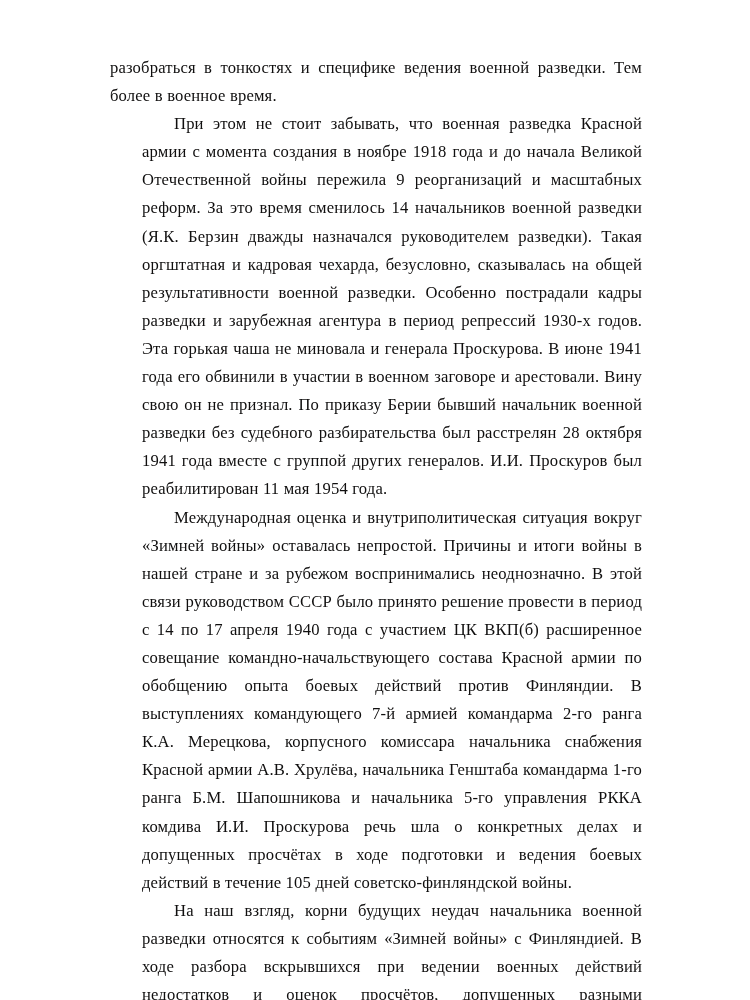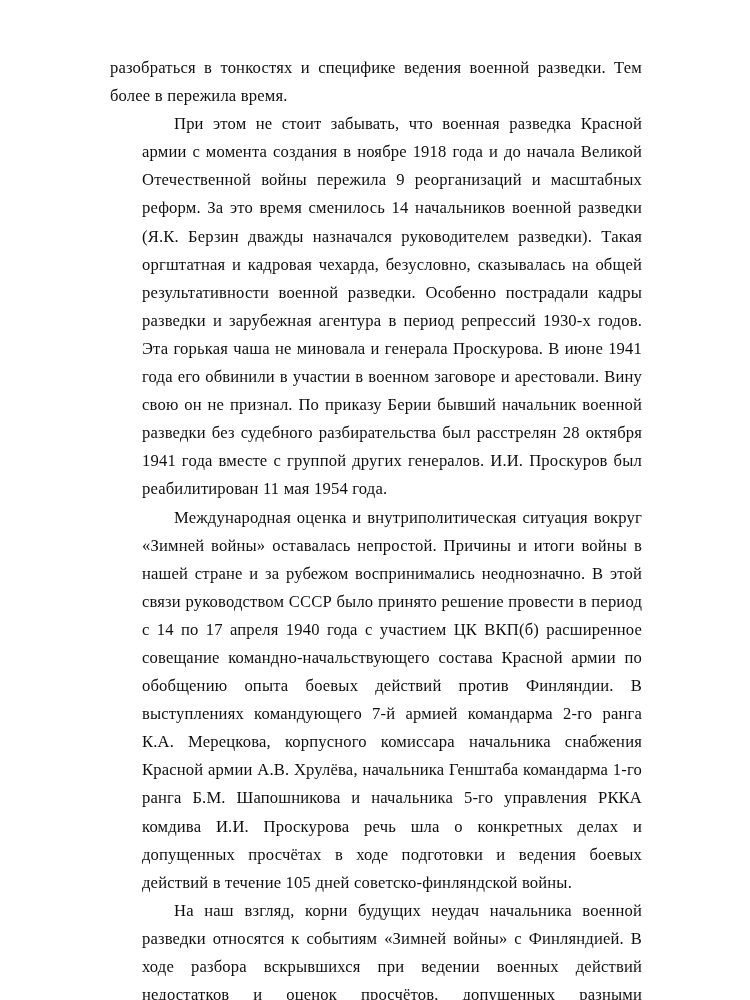--- a/index.html
+++ b/index.html
@@ -56,21 +56,21 @@
     color: #151414;
   }
 </style>
 </head>
 <body>
 
 <div class="page">
 
   <div class="text-column">
 
-    <p class="para">разобраться в тонкостях и специфике ведения военной разведки. Тем более в пережила время.</p>
+    <p class="para">разобраться в тонкостях и специфике ведения военной разведки. Тем более в военное время.</p>
 
     <p class="para indent">При этом не стоит забывать, что военная разведка Красной армии с момента создания в ноябре 1918 года и до начала Великой Отечественной войны пережила 9 реорганизаций и масштабных реформ. За это время сменилось 14 начальников военной разведки (Я.К. Берзин дважды назначался руководителем разведки). Такая оргштатная и кадровая чехарда, безусловно, сказывалась на общей результативности военной разведки. Особенно пострадали кадры разведки и зарубежная агентура в период репрессий 1930-х годов. Эта горькая чаша не миновала и генерала Проскурова. В июне 1941 года его обвинили в участии в военном заговоре и арестовали. Вину свою он не признал. По приказу Берии бывший начальник военной разведки без судебного разбирательства был расстрелян 28 октября 1941 года вместе с группой других генералов. И.И. Проскуров был реабилитирован 11 мая 1954 года.</p>
 
     <p class="para indent">Международная оценка и внутриполитическая ситуация вокруг «Зимней войны» оставалась непростой. Причины и итоги войны в нашей стране и за рубежом воспринимались неоднозначно. В этой связи руководством СССР было принято решение провести в период с 14 по 17 апреля 1940 года с участием ЦК ВКП(б) расширенное совещание командно-начальствующего состава Красной армии по обобщению опыта боевых действий против Финляндии. В выступлениях командующего 7-й армией командарма 2-го ранга К.А. Мерецкова, корпусного комиссара начальника снабжения Красной армии А.В. Хрулёва, начальника Генштаба командарма 1-го ранга Б.М. Шапошникова и начальника 5-го управления РККА комдива И.И. Проскурова речь шла о конкретных делах и допущенных просчётах в ходе подготовки и ведения боевых действий в течение 105 дней советско-финляндской войны.</p>
 
     <p class="para indent">На наш взгляд, корни будущих неудач начальника военной разведки относятся к событиям «Зимней войны» с Финляндией. В ходе разбора вскрывшихся при ведении военных действий недостатков и оценок просчётов, допущенных разными должностными лицами командно-начальствующего состава Красной армии, Проскурова</p>
 
   </div>
 
 

